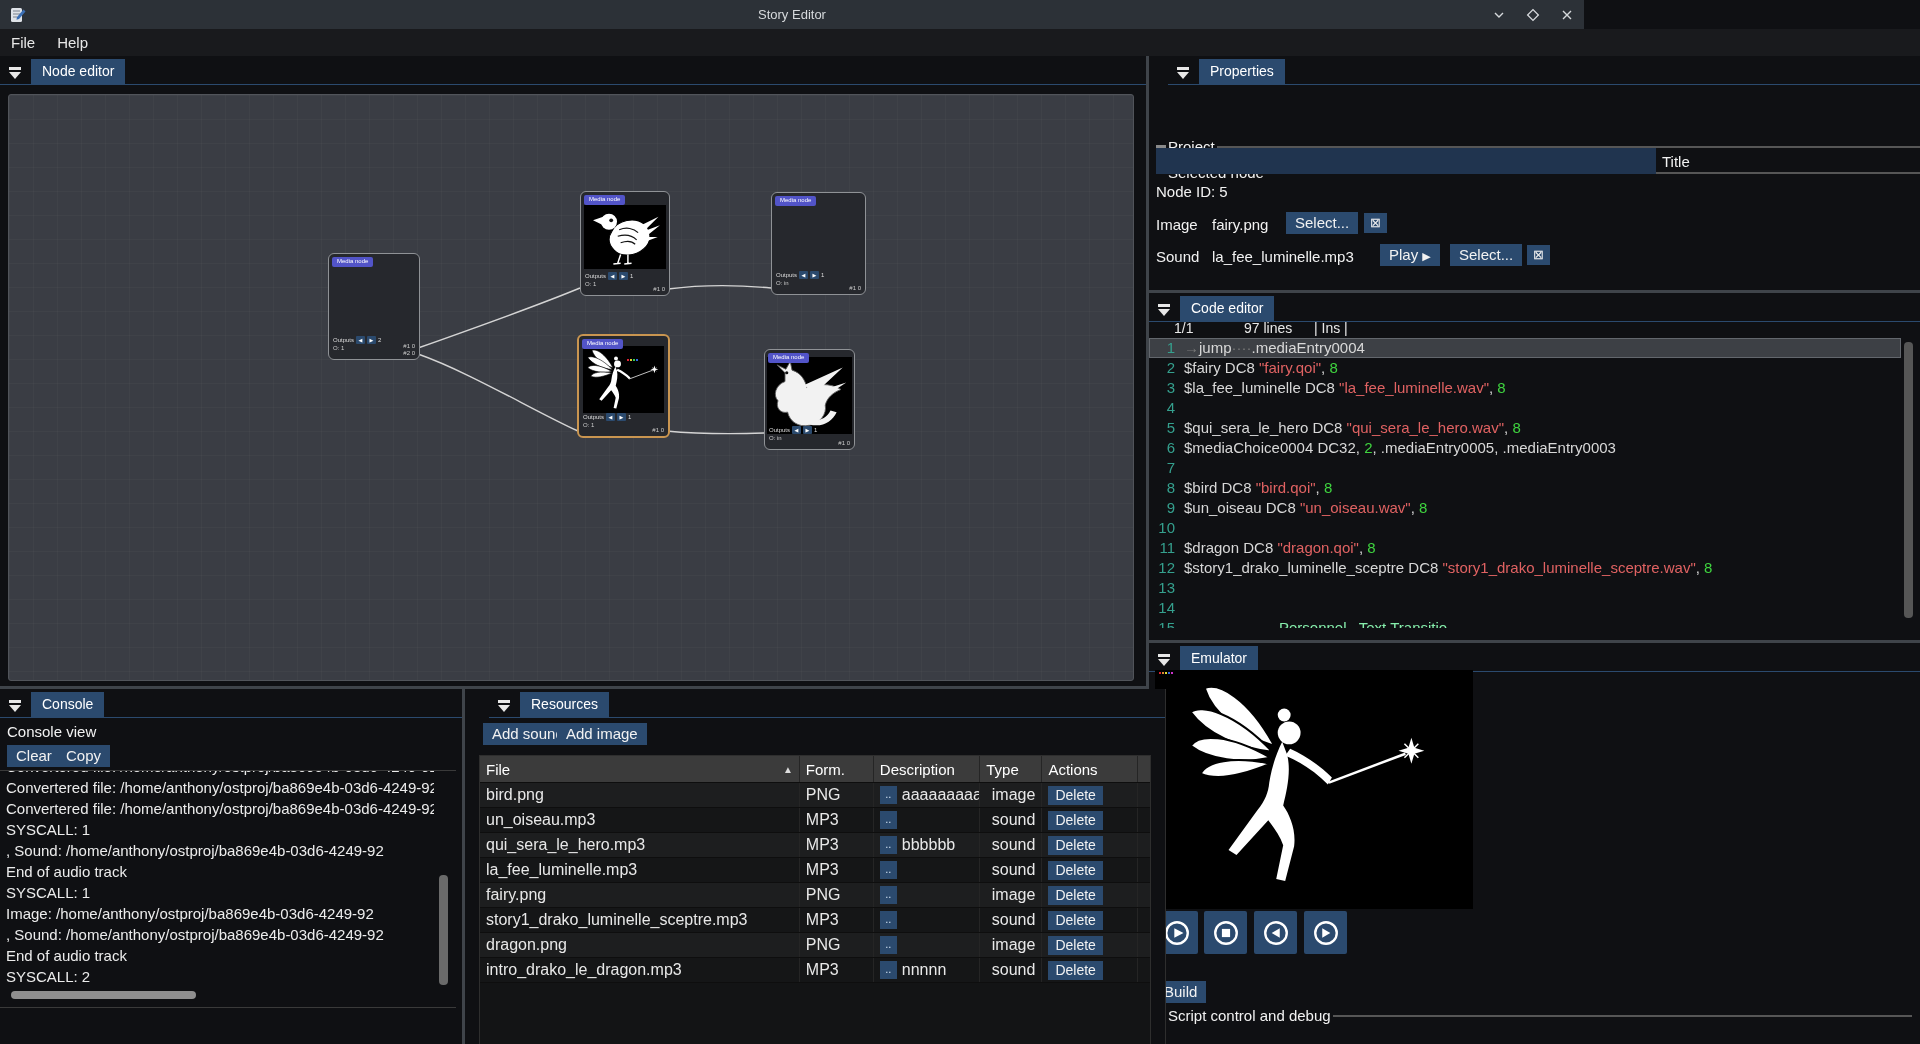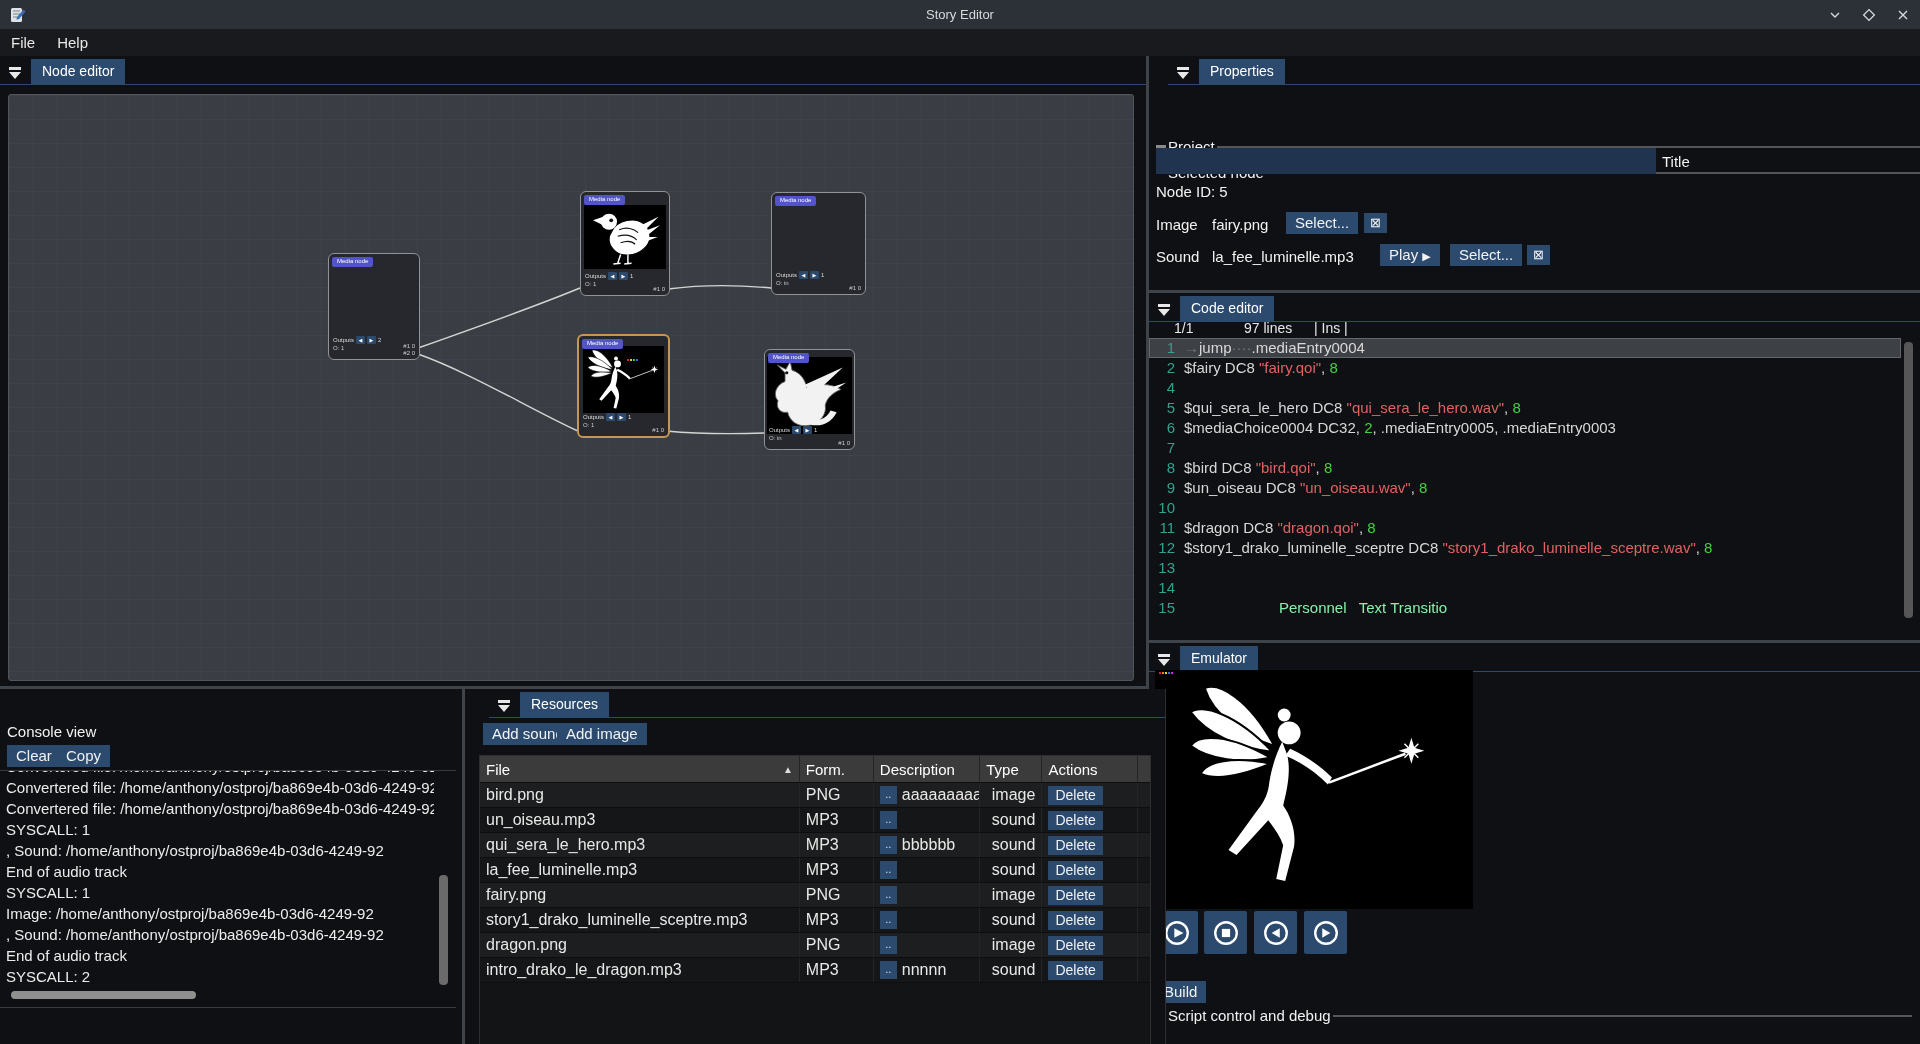--- a/index.html
+++ b/index.html
@@ -1,19 +1,19 @@
 <!DOCTYPE html>
 <html><head>
 <meta charset="utf-8">
 <style>
   html,body{margin:0;padding:0;background:#000;}
   #app{position:relative;width:1920px;height:1044px;background:#0f1013;overflow:hidden;
        font-family:"Liberation Sans",sans-serif;color:#e8e8e8;}
   
-  .titlebar{position:absolute;left:0;top:0;width:1920px;height:29px;background:#2c3137;
+  .titlebar{position:absolute;left:0;top:0;width:1584px;height:29px;background:#2c3137;
             display:flex;align-items:center;}
   .titlebar .apptitle{position:absolute;left:0;right:0;text-align:center;font-size:13px;color:#d6d9dc;}
   .appicon{margin-left:8px;width:18px;height:18px;z-index:2;}
   .winctrls{position:absolute;right:8px;top:0;height:29px;display:flex;align-items:center;gap:16px;z-index:2;}
   .wbtn{width:18px;height:18px;display:flex;align-items:center;justify-content:center;cursor:pointer;}
   
   .menubar{position:absolute;left:0;top:29px;width:1920px;height:27px;background:#191a1d;
            display:flex;align-items:center;border-bottom:1px solid #07080a;}
   .menuitem{padding:3px 11px;font-size:15px;color:#e8e8e8;cursor:pointer;}
   
@@ -319,20 +319,21 @@
       <div class="caret"></div>
       <div class="ptab">Code editor</div>
     </div>
     <div class="cstatus" style="left:25px;top:27px;">1/1</div>
     <div class="cstatus" style="left:95px;top:27px;">97 lines</div>
     <div class="cstatus" style="left:165px;top:27px;">| Ins |</div>
 
     <div id="code-area">
       <div class="cl sel"><span class="ln">1</span><span class="cg">→</span><span class="cw">jump</span><span class="cg">····</span><span class="cw">.mediaEntry0004</span></div>
       <div class="cl"><span class="ln">2</span><span class="cw">$fairy</span><span class="cw"> DC8 </span><span class="cs">"fairy.qoi"</span><span class="cw">, </span><span class="cn">8</span><span class="cw"></span></div>
+      <div class="cl"><span class="ln">3</span><span class="cw">$la_fee_luminelle</span><span class="cw"> DC8 </span><span class="cs">"la_fee_luminelle.wav"</span><span class="cw">, </span><span class="cn">8</span><span class="cw"></span></div>
       <div class="cl"><span class="ln">4</span></div>
       <div class="cl"><span class="ln">5</span><span class="cw">$qui_sera_le_hero</span><span class="cw"> DC8 </span><span class="cs">"qui_sera_le_hero.wav"</span><span class="cw">, </span><span class="cn">8</span><span class="cw"></span></div>
       <div class="cl"><span class="ln">6</span><span class="cw">$mediaChoice0004</span><span class="cw"> DC32, </span><span class="cn">2</span><span class="cw">, .mediaEntry0005, .mediaEntry0003</span></div>
       <div class="cl"><span class="ln">7</span></div>
       <div class="cl"><span class="ln">8</span><span class="cw">$bird</span><span class="cw"> DC8 </span><span class="cs">"bird.qoi"</span><span class="cw">, </span><span class="cn">8</span></div>
       <div class="cl"><span class="ln">9</span><span class="cw">$un_oiseau</span><span class="cw"> DC8 </span><span class="cs">"un_oiseau.wav"</span><span class="cw">, </span><span class="cn">8</span></div>
       <div class="cl"><span class="ln">10</span></div>
       <div class="cl"><span class="ln">11</span><span class="cw">$dragon</span><span class="cw"> DC8 </span><span class="cs">"dragon.qoi"</span><span class="cw">, </span><span class="cn">8</span></div>
       <div class="cl"><span class="ln">12</span><span class="cw">$story1_drako_luminelle_sceptre</span><span class="cw"> DC8 </span><span class="cs">"story1_drako_luminelle_sceptre.wav"</span><span class="cw">, </span><span class="cn">8</span></div>
       <div class="cl"><span class="ln">13</span></div>
@@ -385,20 +386,24 @@
     </div>
     <div class="sep" style="top:322px;">
       <span class="dash"></span>
       <span class="slabel">Script control and debug</span>
       <span class="line"></span>
     </div>
     <div class="btn" style="position:absolute;left:6px;top:338px;">Build</div>
   </div>
 
   <div class="panel" style="left:0;top:689px;width:462px;height:355px;">
+    <div class="phead">
+      <div class="caret"></div>
+      <div class="ptab">Console</div>
+    </div>
     <div class="plabel" style="left:7px;top:34px;">Console view</div>
     <div class="btn" style="position:absolute;left:7px;top:56px;">Clear</div>
     <div class="btn" style="position:absolute;left:57px;top:56px;">Copy</div>
     <div class="hr" style="left:0;top:81px;width:456px;"></div>
     <div id="console-log">
       <div class="cline" style="margin-top:-15px;">Convertered file: /home/anthony/ostproj/ba869e4b-03d6-4249-92</div>
       <div class="cline">Convertered file: /home/anthony/ostproj/ba869e4b-03d6-4249-92</div>
       <div class="cline">Convertered file: /home/anthony/ostproj/ba869e4b-03d6-4249-92</div>
       <div class="cline">SYSCALL: 1</div>
       <div class="cline">, Sound: /home/anthony/ostproj/ba869e4b-03d6-4249-92</div>

